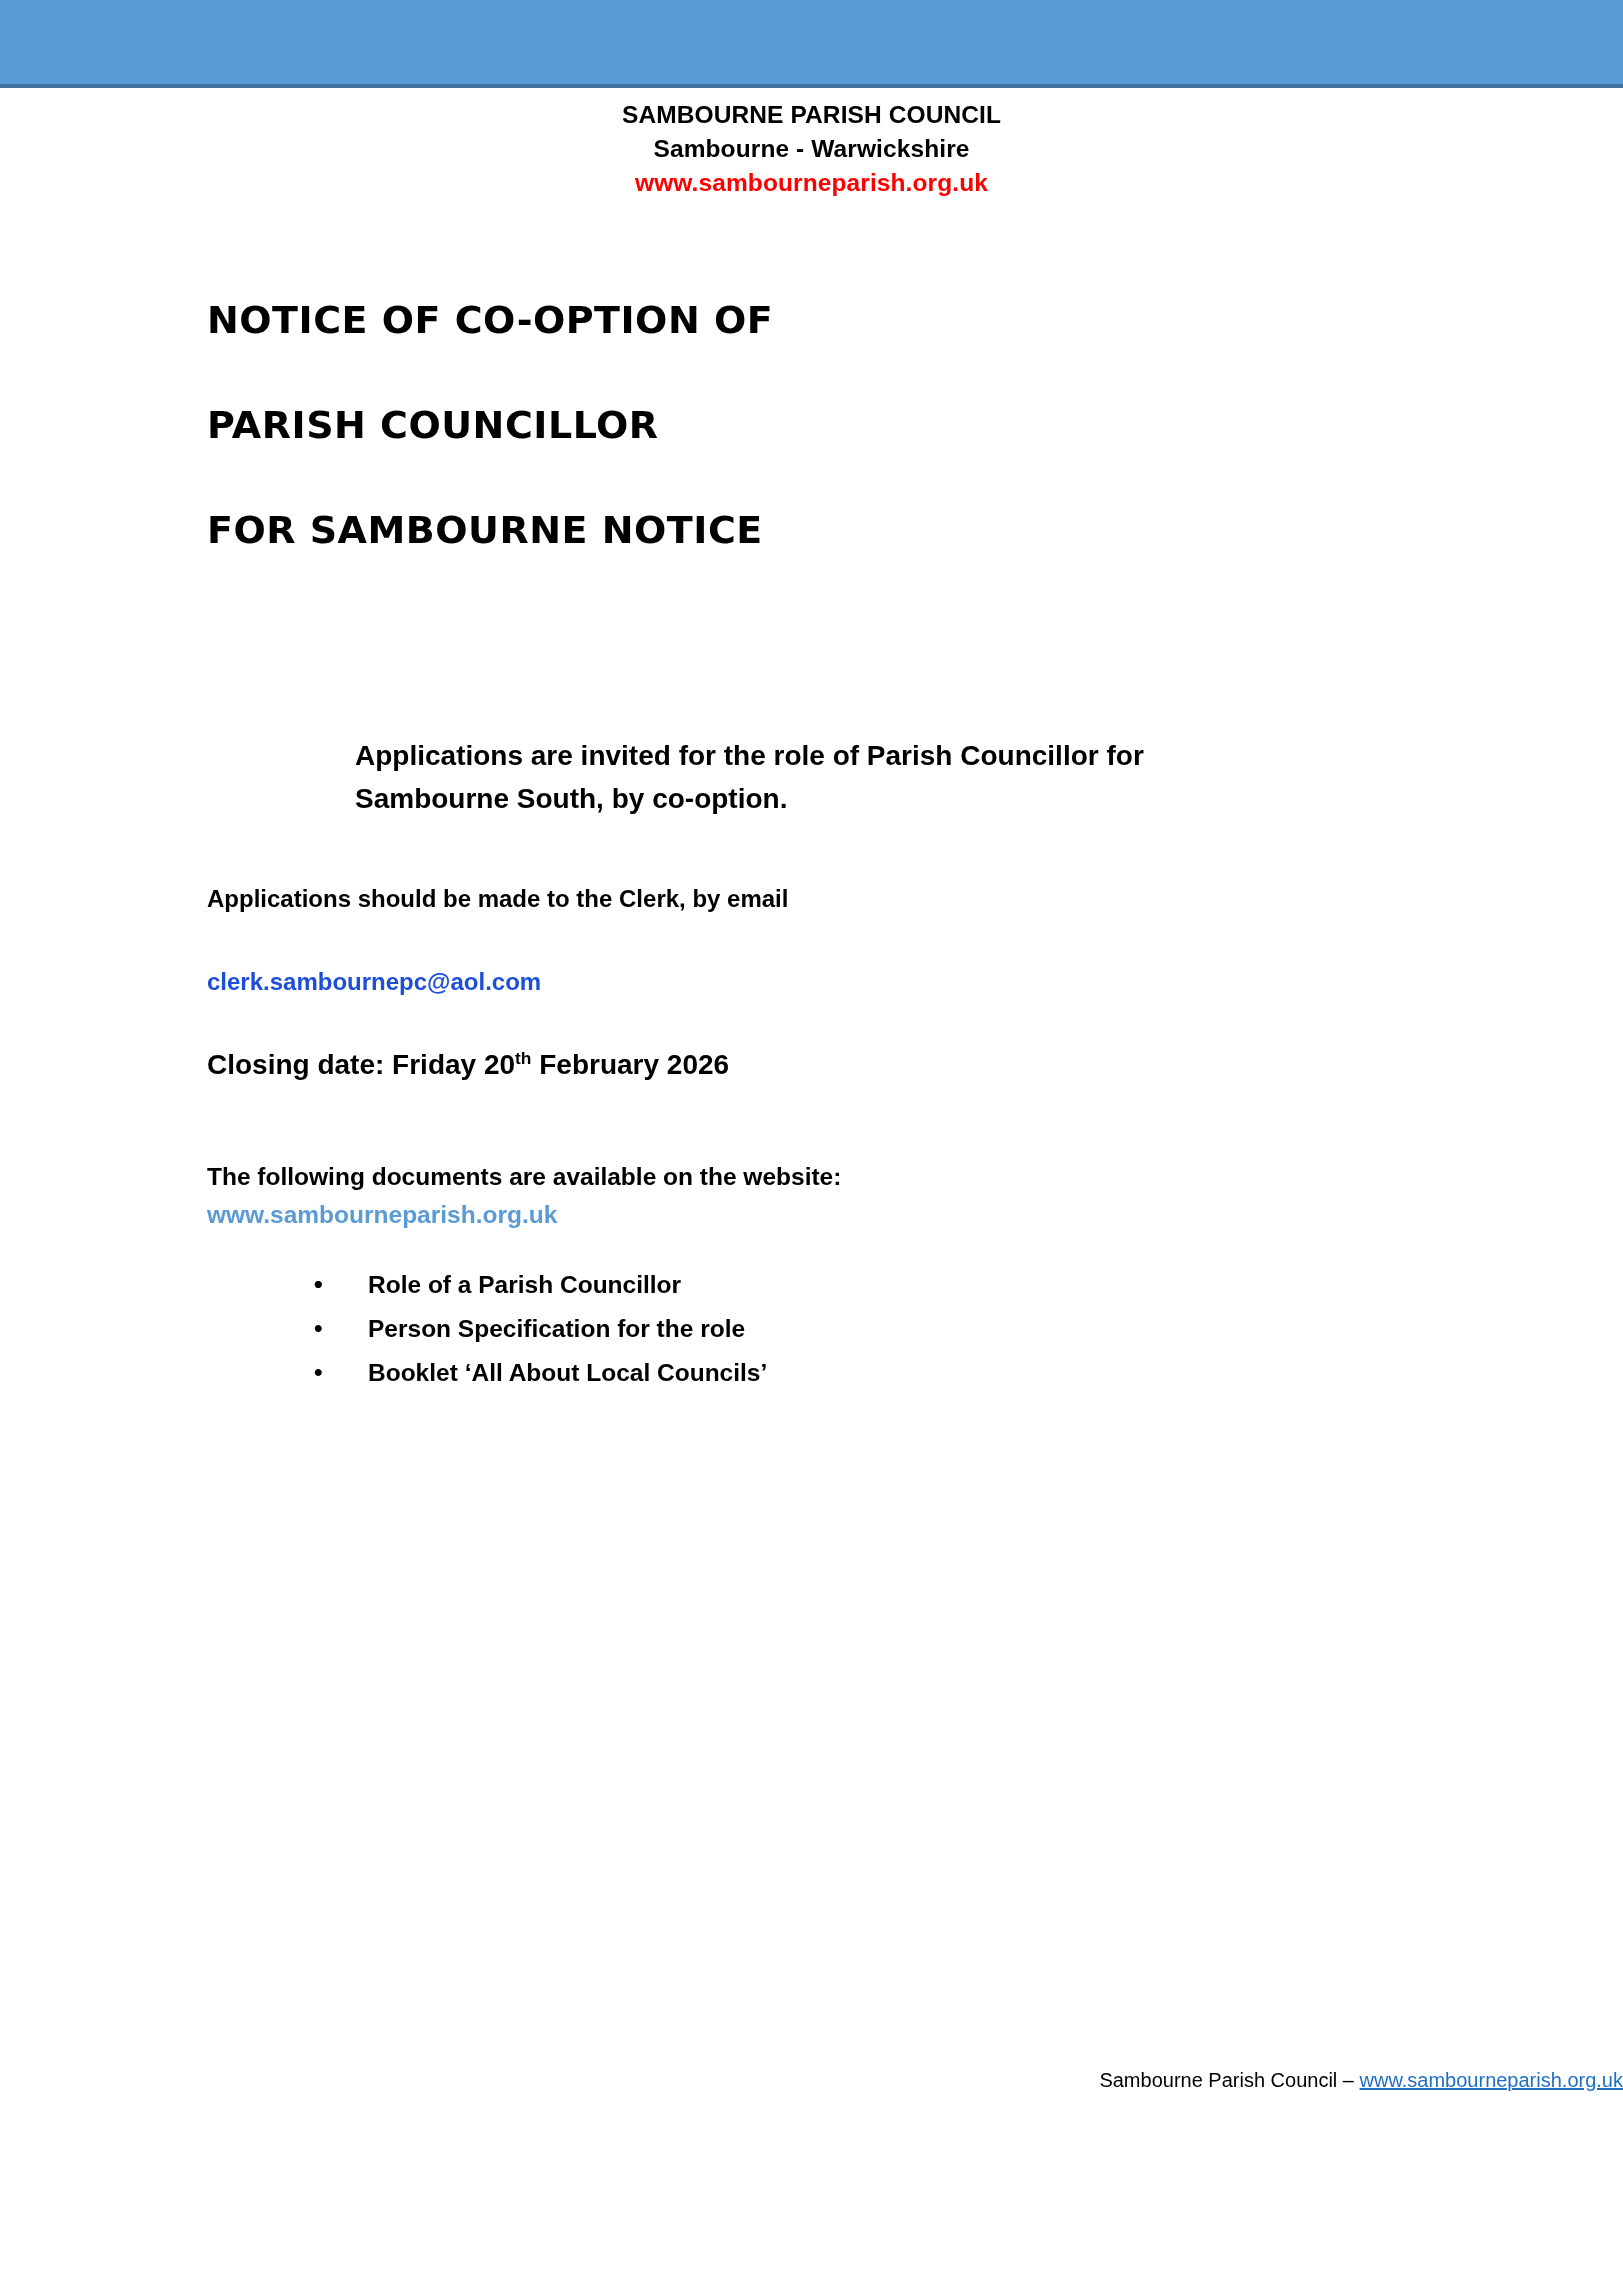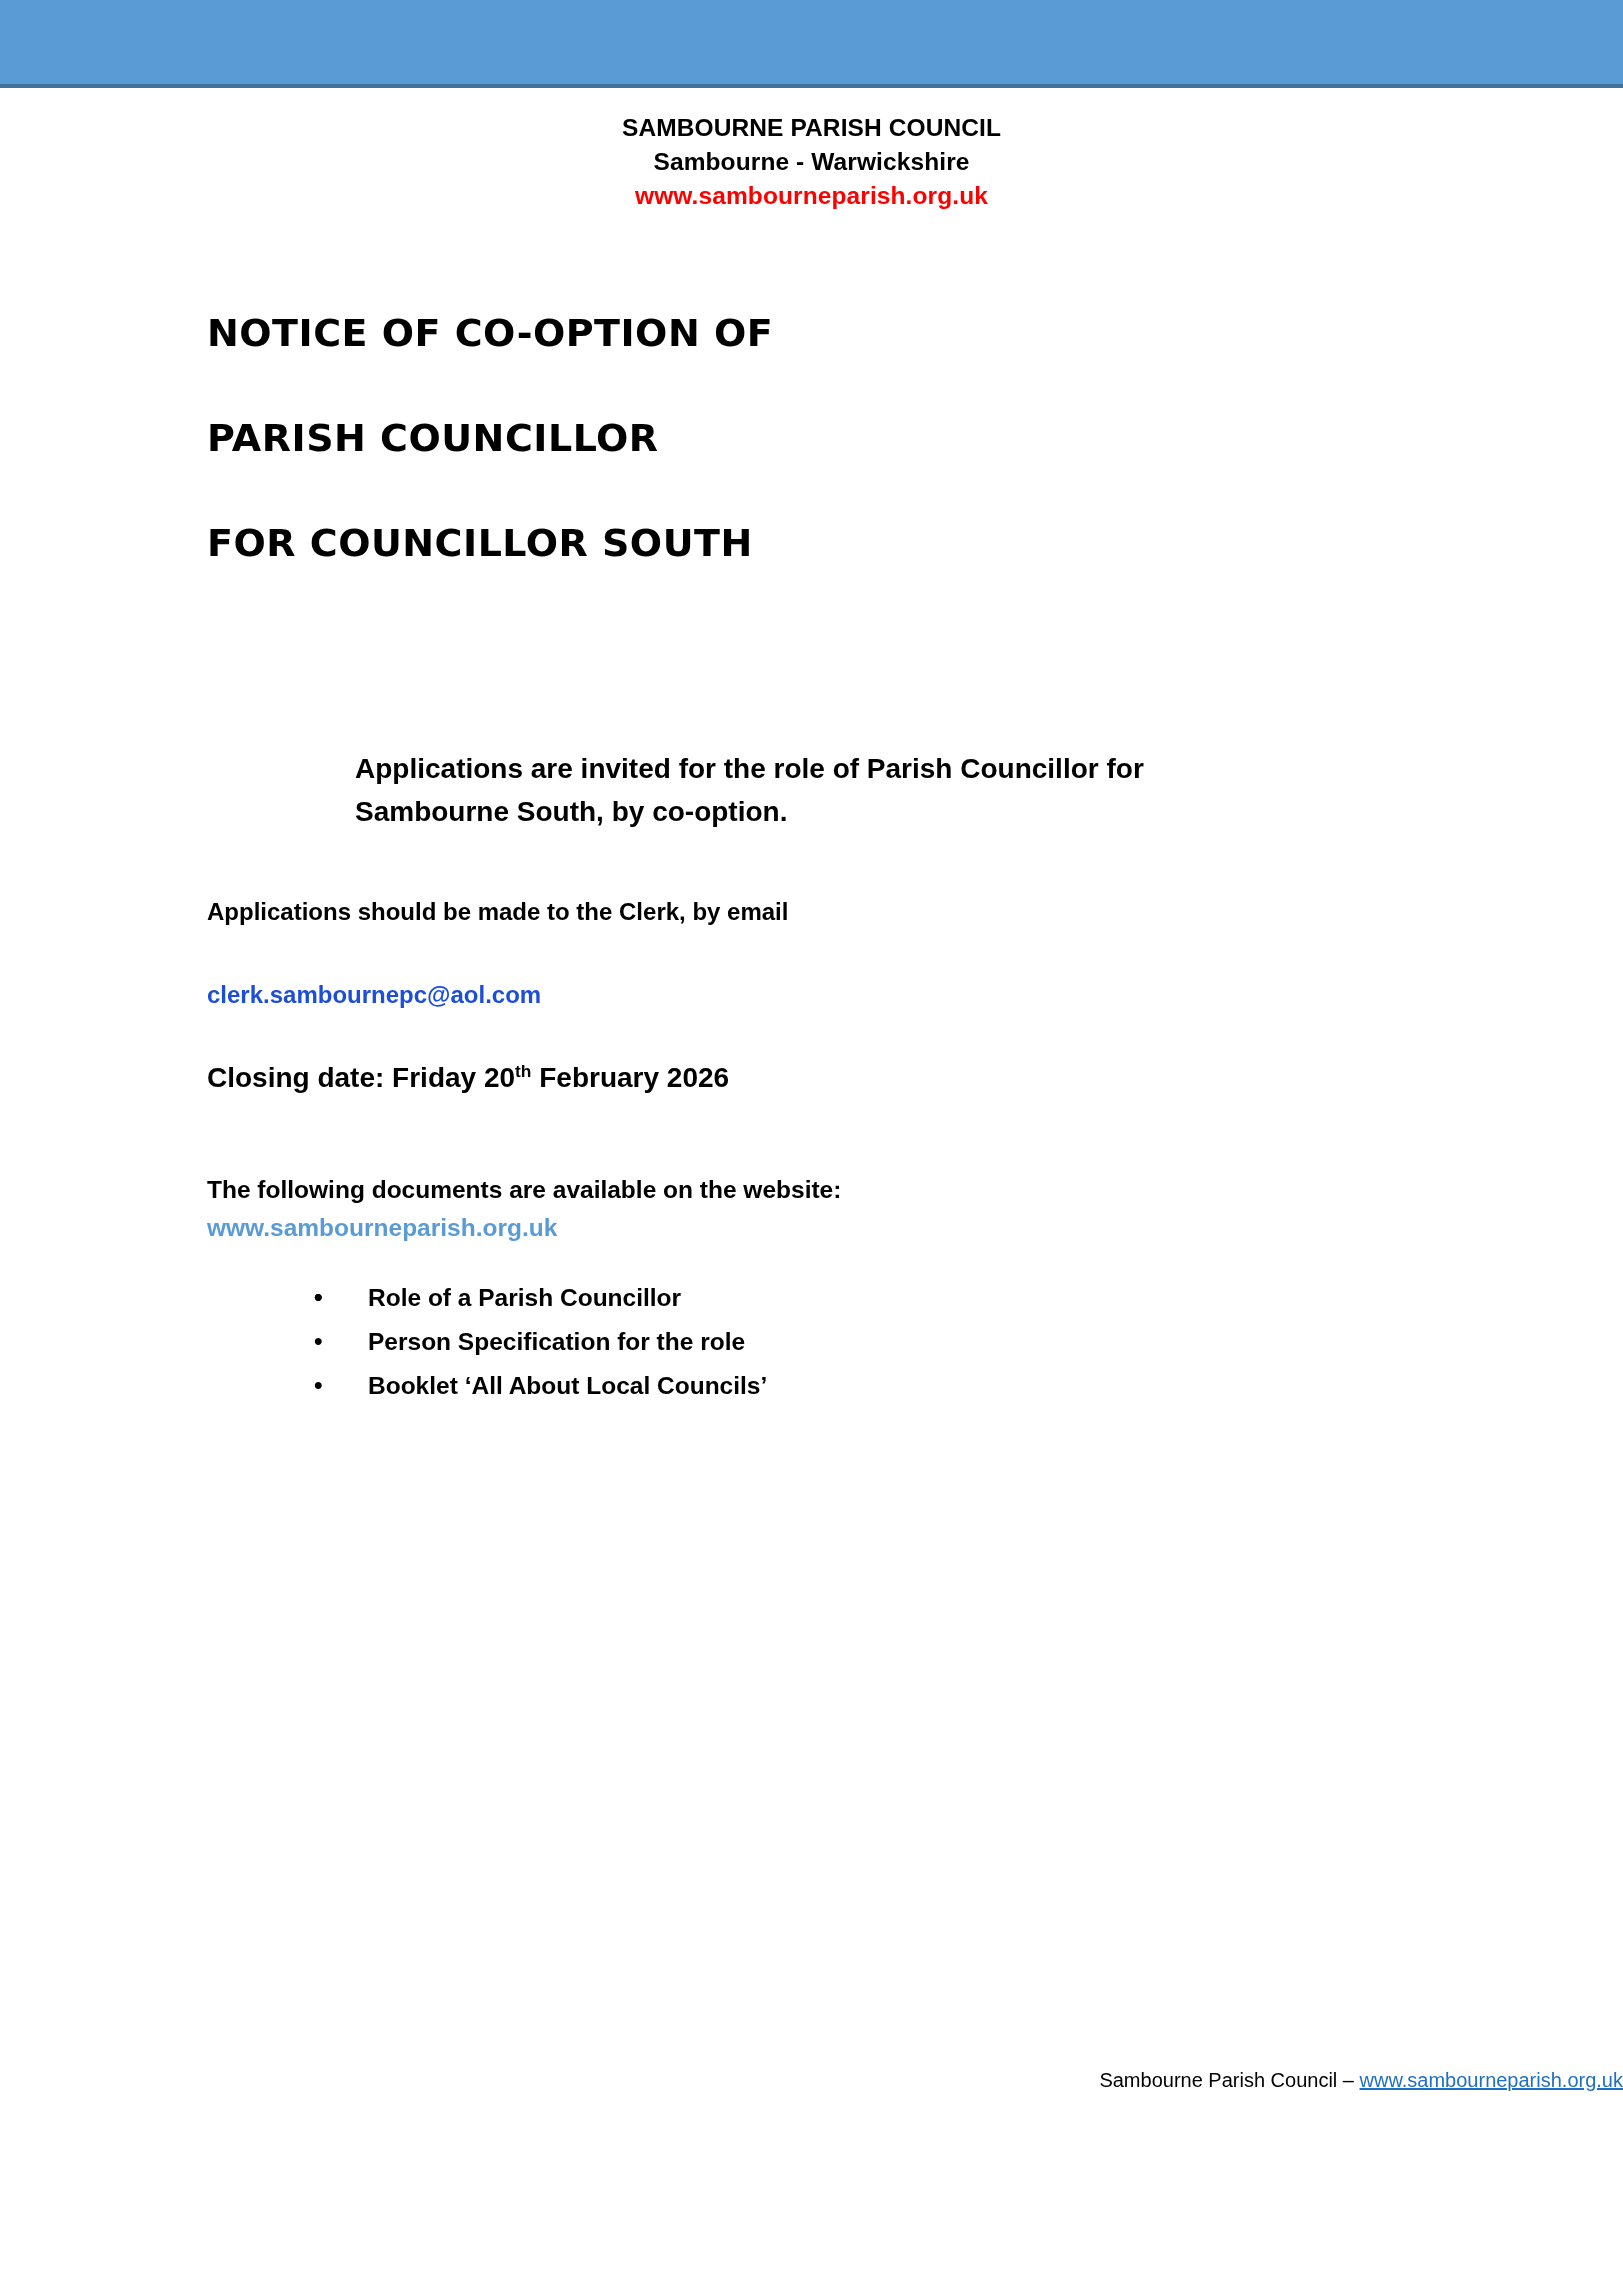--- a/index.html
+++ b/index.html
@@ -26,21 +26,21 @@
     height: 84px;
     background: #5B9BD5;
     border-bottom: 4.2px solid #41719C;
     box-sizing: content-box;
   }
 
   
   .page {
     position: absolute;
     left: 0;
-    top: 96px;
+    top: 83px;
     width: 1623px;
   }
 
   .sheet {
     width: 1209px;
     margin: 0 auto;
     padding: 0;
   }
 
   
@@ -185,21 +185,21 @@
 
     <div class="letterhead">
       <div class="lh-line lh-org">SAMBOURNE PARISH COUNCIL</div>
       <div class="lh-line lh-place">Sambourne - Warwickshire</div>
       <div class="lh-line lh-url">www.sambourneparish.org.uk</div>
     </div>
 
     <div class="notice-title">
       <div class="nt-line">NOTICE OF CO-OPTION OF</div>
       <div class="nt-line">PARISH COUNCILLOR</div>
-      <div class="nt-line">FOR COUNCILLOR SOUTH</div>
+      <div class="nt-line">FOR SAMBOURNE NOTICE</div>
     </div>
 
     <div class="body-block intro">Applications are invited for the role of Parish Councillor for Sambourne South, by co-option.</div>
 
     <div class="body-block submit-line">Applications should be made to the Clerk, by email</div>
 
     <div class="body-block email-line">clerk.sambournepc@aol.com</div>
 
     <div class="body-block closing-line">
       <span>Closing date:  Friday 20</span><sup>th</sup><span> February 2026</span>

